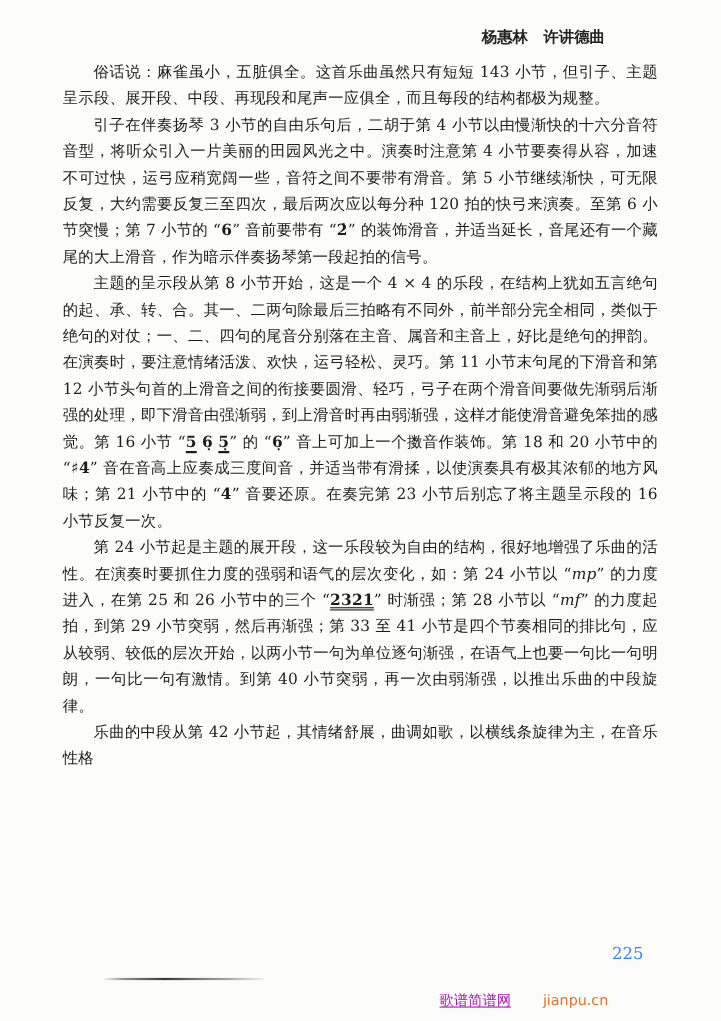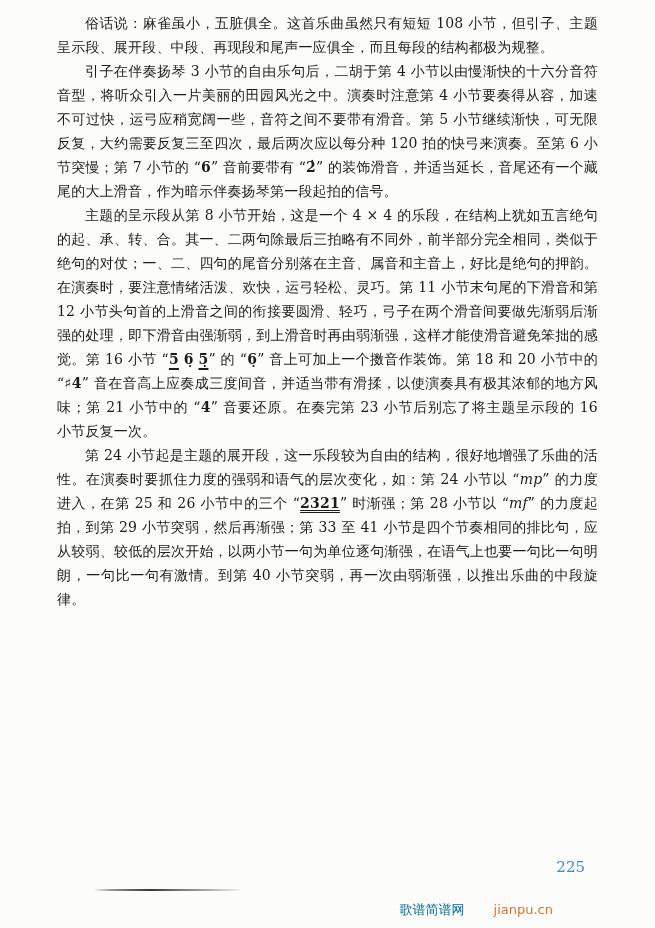--- a/index.html
+++ b/index.html
@@ -96,28 +96,30 @@
     white-space: nowrap;
   }
   .watermark .site-name { color: #9a9a9a; }
   .watermark .site-url  { color: #e0722f; margin-left: 4px; padding-left: 25px; }
 </style>
 </head>
 <body>
 
 <div class="page-inner">
 
+  <div class="author-line">杨惠林　许讲德曲</div>
 
   <div class="body-block">
-      <p class="para"><span>俗话说：麻雀虽小，五脏俱全。这首乐曲虽然只有短短 108 小节，但引子、主题呈示段、展开段、中段、再现段和尾声一应俱全，而且每段的结构都极为规整。</span></p>
+      <p class="para"><span>俗话说：麻雀虽小，五脏俱全。这首乐曲虽然只有短短 143 小节，但引子、主题呈示段、展开段、中段、再现段和尾声一应俱全，而且每段的结构都极为规整。</span></p>
       <p class="para"><span>引子在伴奏扬琴 3 小节的自由乐句后，二胡于第 4 小节以由慢渐快的十六分音符音型，将听众引入一片美丽的田园风光之中。演奏时注意第 4 小节要奏得从容，加速不可过快，运弓应稍宽阔一些，音符之间不要带有滑音。第 5 小节继续渐快，可无限反复，大约需要反复三至四次，最后两次应以每分种 120 拍的快弓来演奏。至第 6 小节突慢；第 7 小节的 “</span><span class="seg-b">6</span><span>” 音前要带有 “</span><span class="seg-b">2̇</span><span>” 的装饰滑音，并适当延长，音尾还有一个藏尾的大上滑音，作为暗示伴奏扬琴第一段起拍的信号。</span></p>
       <p class="para"><span>主题的呈示段从第 8 小节开始，这是一个 4 × 4 的乐段，在结构上犹如五言绝句的起、承、转、合。其一、二两句除最后三拍略有不同外，前半部分完全相同，类似于绝句的对仗；一、二、四句的尾音分别落在主音、属音和主音上，好比是绝句的押韵。在演奏时，要注意情绪活泼、欢快，运弓轻松、灵巧。第 11 小节末句尾的下滑音和第 12 小节头句首的上滑音之间的衔接要圆滑、轻巧，弓子在两个滑音间要做先渐弱后渐强的处理，即下滑音由强渐弱，到上滑音时再由弱渐强，这样才能使滑音避免笨拙的感觉。第 16 小节 “</span><span class="seg-bu">5</span><span> </span><span class="seg-b">6̣</span><span> </span><span class="seg-bu">5̣</span><span>” 的 “</span><span class="seg-b">6̣</span><span>” 音上可加上一个擞音作装饰。第 18 和 20 小节中的 “</span><span class="seg-b">♯4</span><span>” 音在音高上应奏成三度间音，并适当带有滑揉，以使演奏具有极其浓郁的地方风味；第 21 小节中的 “</span><span class="seg-b">4</span><span>” 音要还原。在奏完第 23 小节后别忘了将主题呈示段的 16 小节反复一次。</span></p>
       <p class="para"><span>第 24 小节起是主题的展开段，这一乐段较为自由的结构，很好地增强了乐曲的活性。在演奏时要抓住力度的强弱和语气的层次变化，如：第 24 小节以 “</span><span class="seg-i">mp</span><span>” 的力度进入，在第 25 和 26 小节中的三个 “</span><span class="seg-bu2">2321</span><span>” 时渐强；第 28 小节以 “</span><span class="seg-i">mf</span><span>” 的力度起拍，到第 29 小节突弱，然后再渐强；第 33 至 41 小节是四个节奏相同的排比句，应从较弱、较低的层次开始，以两小节一句为单位逐句渐强，在语气上也要一句比一句明朗，一句比一句有激情。到第 40 小节突弱，再一次由弱渐强，以推出乐曲的中段旋律。</span></p>
+      <p class="para"><span>乐曲的中段从第 42 小节起，其情绪舒展，曲调如歌，以横线条旋律为主，在音乐性格</span></p>
     </div>
 </div>
 
 <div class="page-number">225</div>
 
 <div class="scan-line"></div>
 
 <div class="watermark">
-  <span class="site-name" style="color: #0369a1;">歌谱简谱网</span><span class="site-url" style="color: rgb(224, 114, 47);">jianpu.cn</span>
+  <span class="site-name" style="color: #a21caf; text-decoration: underline;">歌谱简谱网</span><span class="site-url" style="color: rgb(224, 114, 47);">jianpu.cn</span>
 </div>
 
 </body></html>

